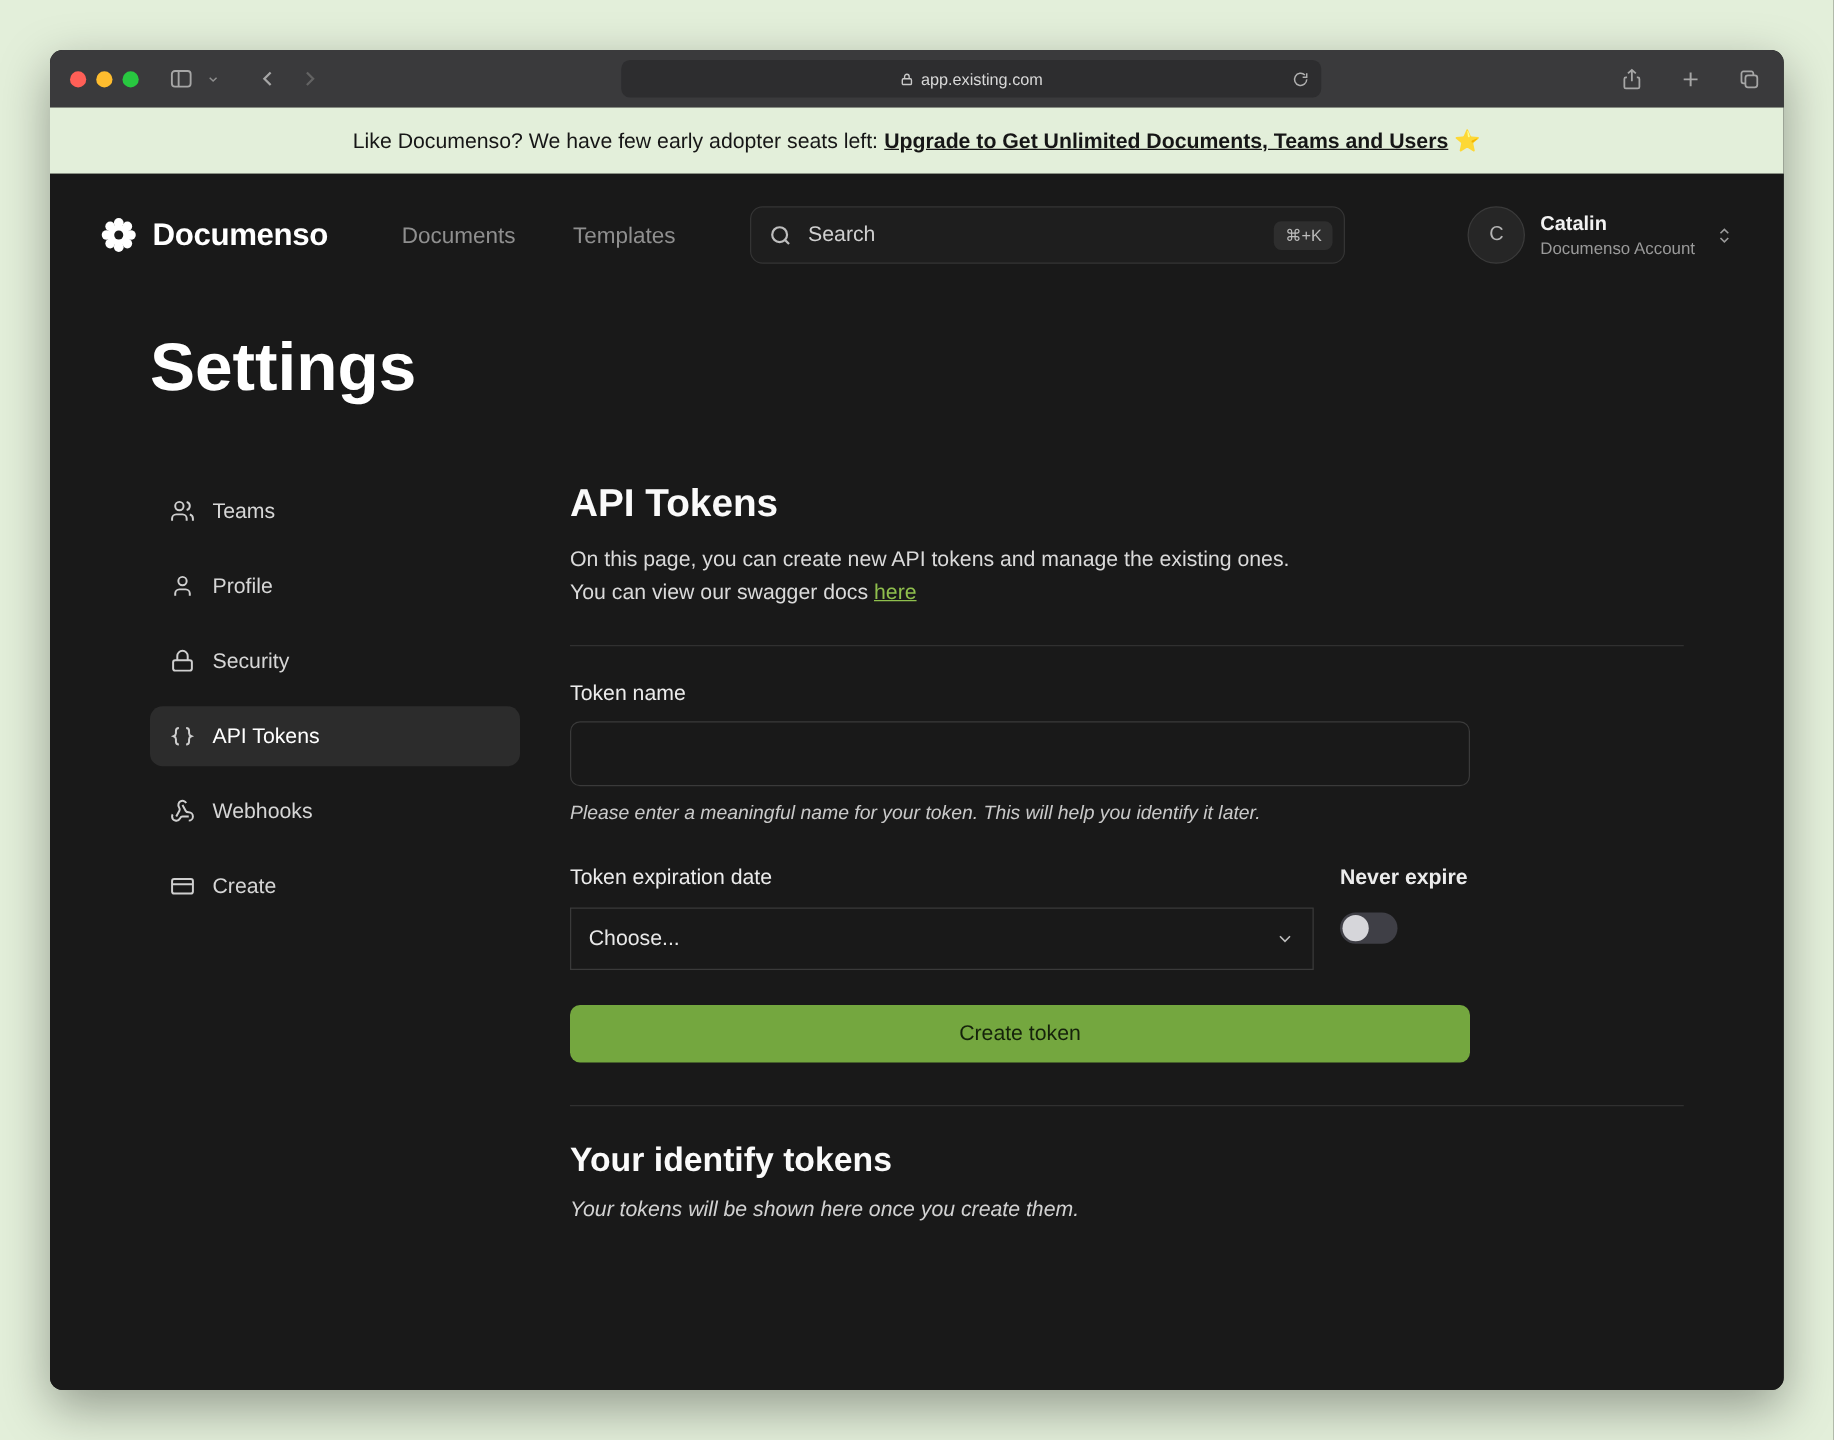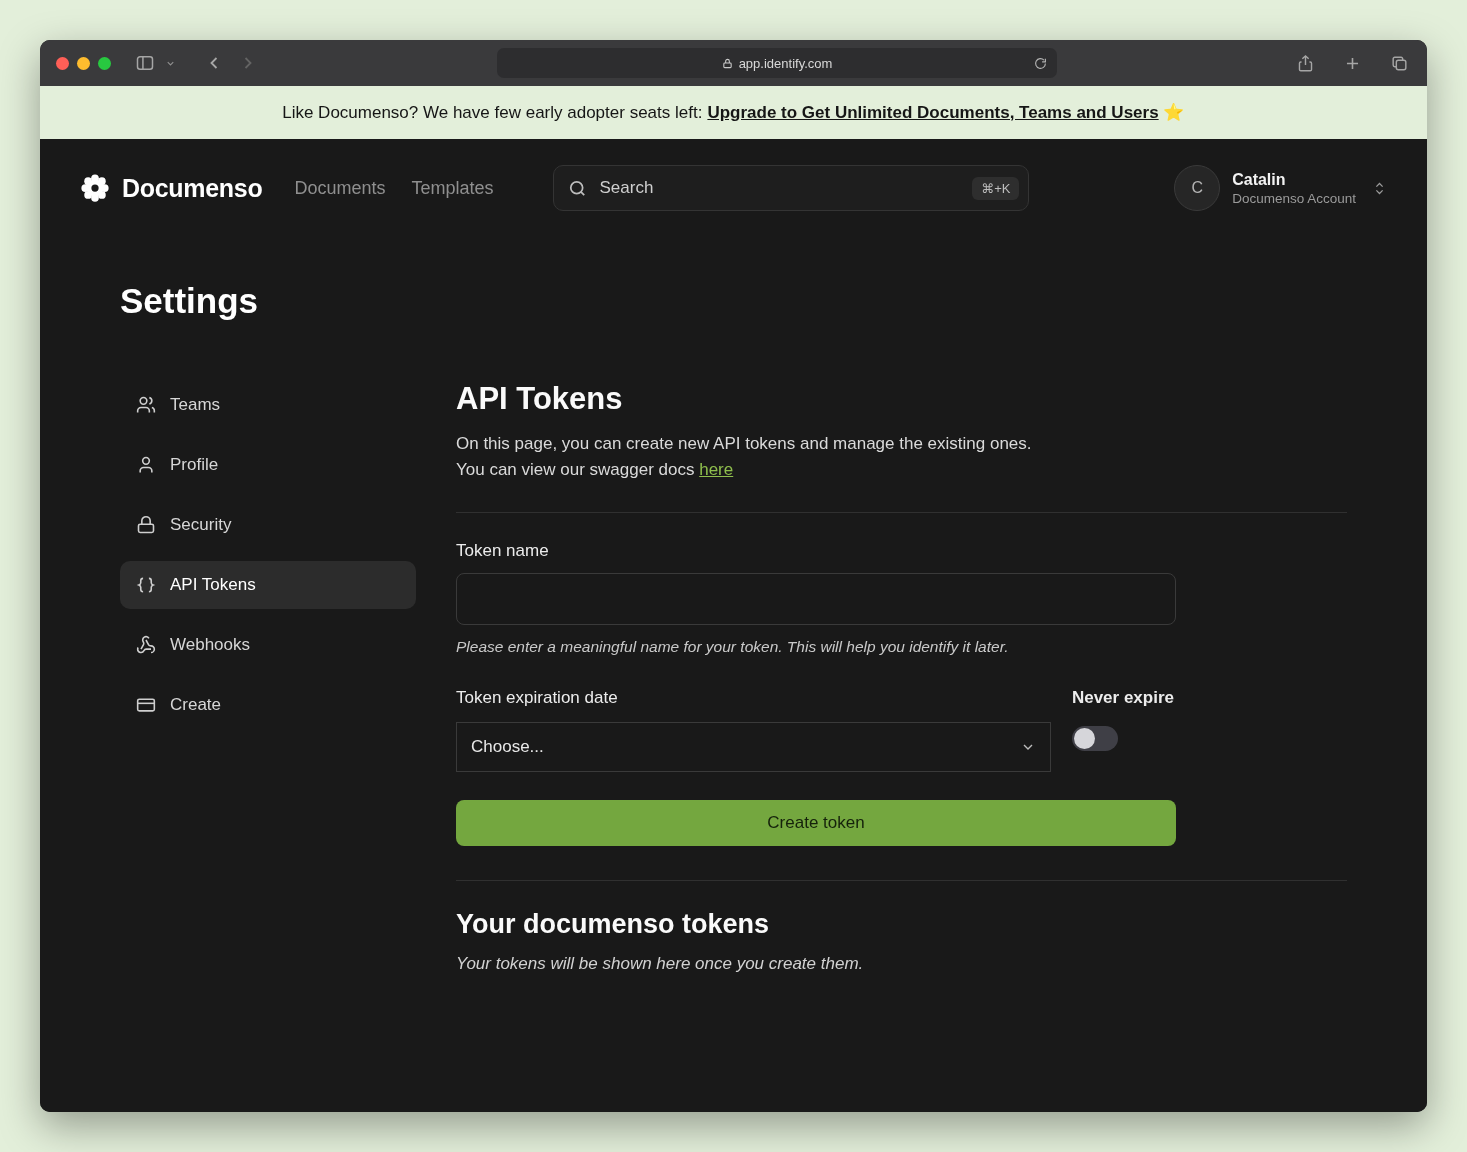--- a/index.html
+++ b/index.html
@@ -40,42 +40,42 @@
     height: 53px; flex: none; background: #e3efda; color: #161616;
     display: flex; align-items: center; justify-content: center;
     font-size: 17px; gap: 5px; font-weight: 500;
   }
   .banner a { color: #161616; font-weight: 700; text-decoration: underline; cursor: pointer; }
   
   .app { flex: 1; background: #191919; color: #e5e5e5; overflow: hidden; }
   .app-header { display: flex; align-items: center; padding: 26px 40px 0 40px; }
   .brand { display: flex; align-items: center; gap: 12px; cursor: pointer; }
   .brand-name { font-size: 25px; font-weight: 700; color: #fff; letter-spacing: -0.3px; }
-  .main-nav { display: flex; gap: 26px; margin-left: 32px; }
+  .main-nav { display: flex; gap: 46px; margin-left: 59px; }
   .main-nav .nav-item { color: #8f8f8f; font-size: 18px; font-weight: 500; background: none; border: none; cursor: pointer; font-family: inherit; }
   .searchbar {
     margin-left: 60px; width: 476px; height: 46px;
     border: 1px solid #343434; background: #1e1e1e; border-radius: 10px;
     display: flex; align-items: center; gap: 12px; padding: 0 9px 0 14px;
     color: #cfcfcf; font-size: 17px; cursor: text;
   }
   .kbd {
     margin-left: auto; background: #2e2e2e; color: #bdbdbd; border-radius: 6px;
     padding: 4px 9px; font-size: 13px;
   }
   .user { margin-left: auto; display: flex; align-items: center; gap: 12px; cursor: pointer; }
   .avatar {
     width: 46px; height: 46px; border-radius: 50%; background: #262626;
     border: 1px solid #3a3a3a; color: #b3b3b3; font-size: 16px;
     display: flex; align-items: center; justify-content: center;
   }
   .user-name { font-size: 16px; font-weight: 600; color: #f2f2f2; }
   .user-sub { font-size: 13.5px; color: #9a9a9a; margin-top: 2px; }
   .user-chevrons { color: #9a9a9a; margin-left: 4px; }
-  .page-title { margin: 70px 0 0 80px; font-size: 35px; font-weight: 700; color: #ffffff; }
+  .page-title { margin: 52px 0 0 80px; font-size: 54px; font-weight: 700; color: #ffffff; }
   
   .layout { display: flex; padding: 0 80px; margin-top: 60px; gap: 40px; }
   .sidebar { width: 296px; flex: none; display: flex; flex-direction: column; gap: 12px; }
   .side-item {
     height: 48px; border-radius: 10px; display: flex; align-items: center;
     gap: 14px; padding: 0 16px; font-size: 17px; color: #d6d6d6;
     background: none; border: none; cursor: pointer; font-family: inherit; text-align: left;
   }
   .side-item.active { background: #2c2c2c; color: #ffffff; }
   .side-item .icn { display: flex; color: #cfcfcf; }
@@ -153,21 +153,21 @@
         </svg>
     </button>
     <div class="spacer"></div>
     <div class="urlbar">
       <span style="display:flex">
         <svg width="11" height="11" viewBox="0 0 24 24" fill="none" stroke="#c9c9c9" stroke-width="2.4">
             <rect x="4" y="11" width="16" height="10" rx="2"></rect>
             <path d="M8 11V7a4 4 0 0 1 8 0v4"></path>
           </svg>
       </span>
-      <span>app.identify.com</span>
+      <span>app.existing.com</span>
       <button class="chrome-icon refresh">
         <svg width="13" height="13" viewBox="0 0 24 24" fill="none" stroke="currentColor" stroke-width="2.2">
             <path d="M21 12a9 9 0 1 1-2.64-6.36"></path>
             <polyline points="21 3 21 9 15 9"></polyline>
           </svg>
       </button>
     </div>
     <div class="spacer"></div>
     <button class="chrome-icon">
       <svg width="19" height="19" viewBox="0 0 24 24" fill="none" stroke="currentColor" stroke-width="1.8">
@@ -346,19 +346,19 @@
                 <span class="knob"></span>
               </button>
             </div>
           </div>
 
           <button class="create-btn">Create token</button>
         </div>
 
         <hr class="divider" style="margin-top:34px">
 
-        <h3 class="existing-heading">Your documenso tokens</h3>
+        <h3 class="existing-heading">Your identify tokens</h3>
         <p class="existing-empty">Your tokens will be shown here once you create them.</p>
       </main>
 
     </div>
   </div>
 </div>
 
 </body></html>

